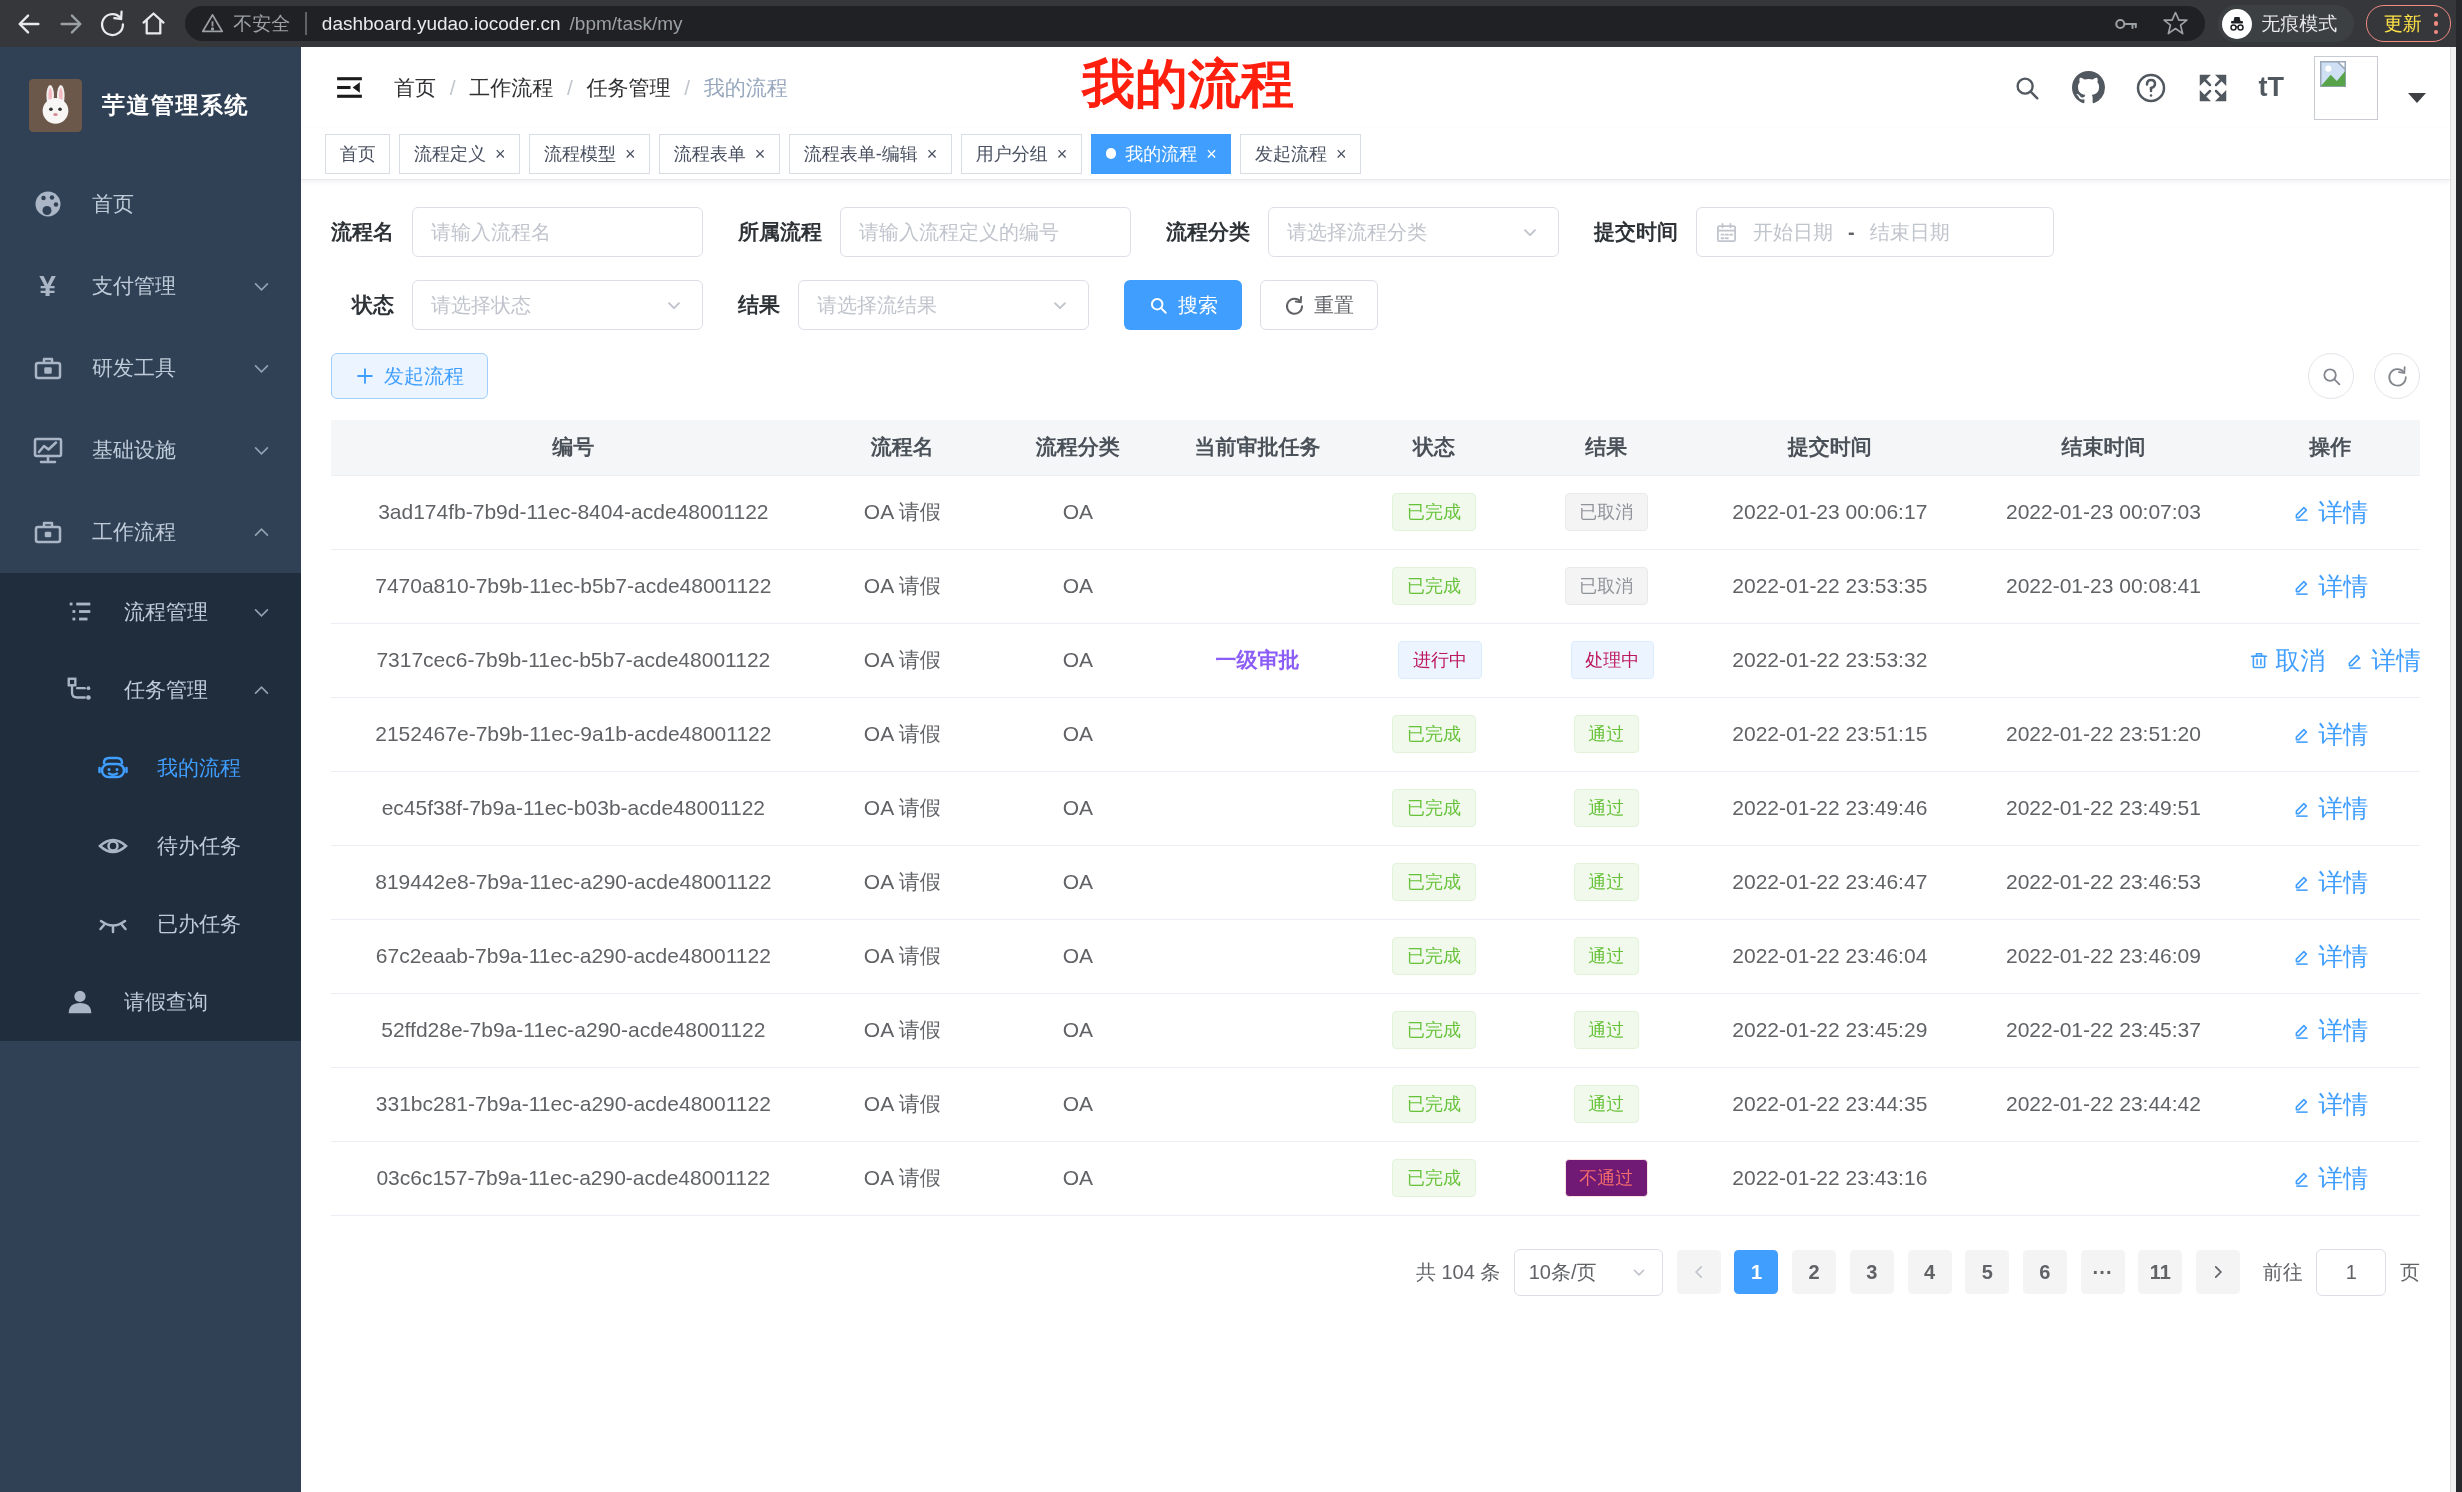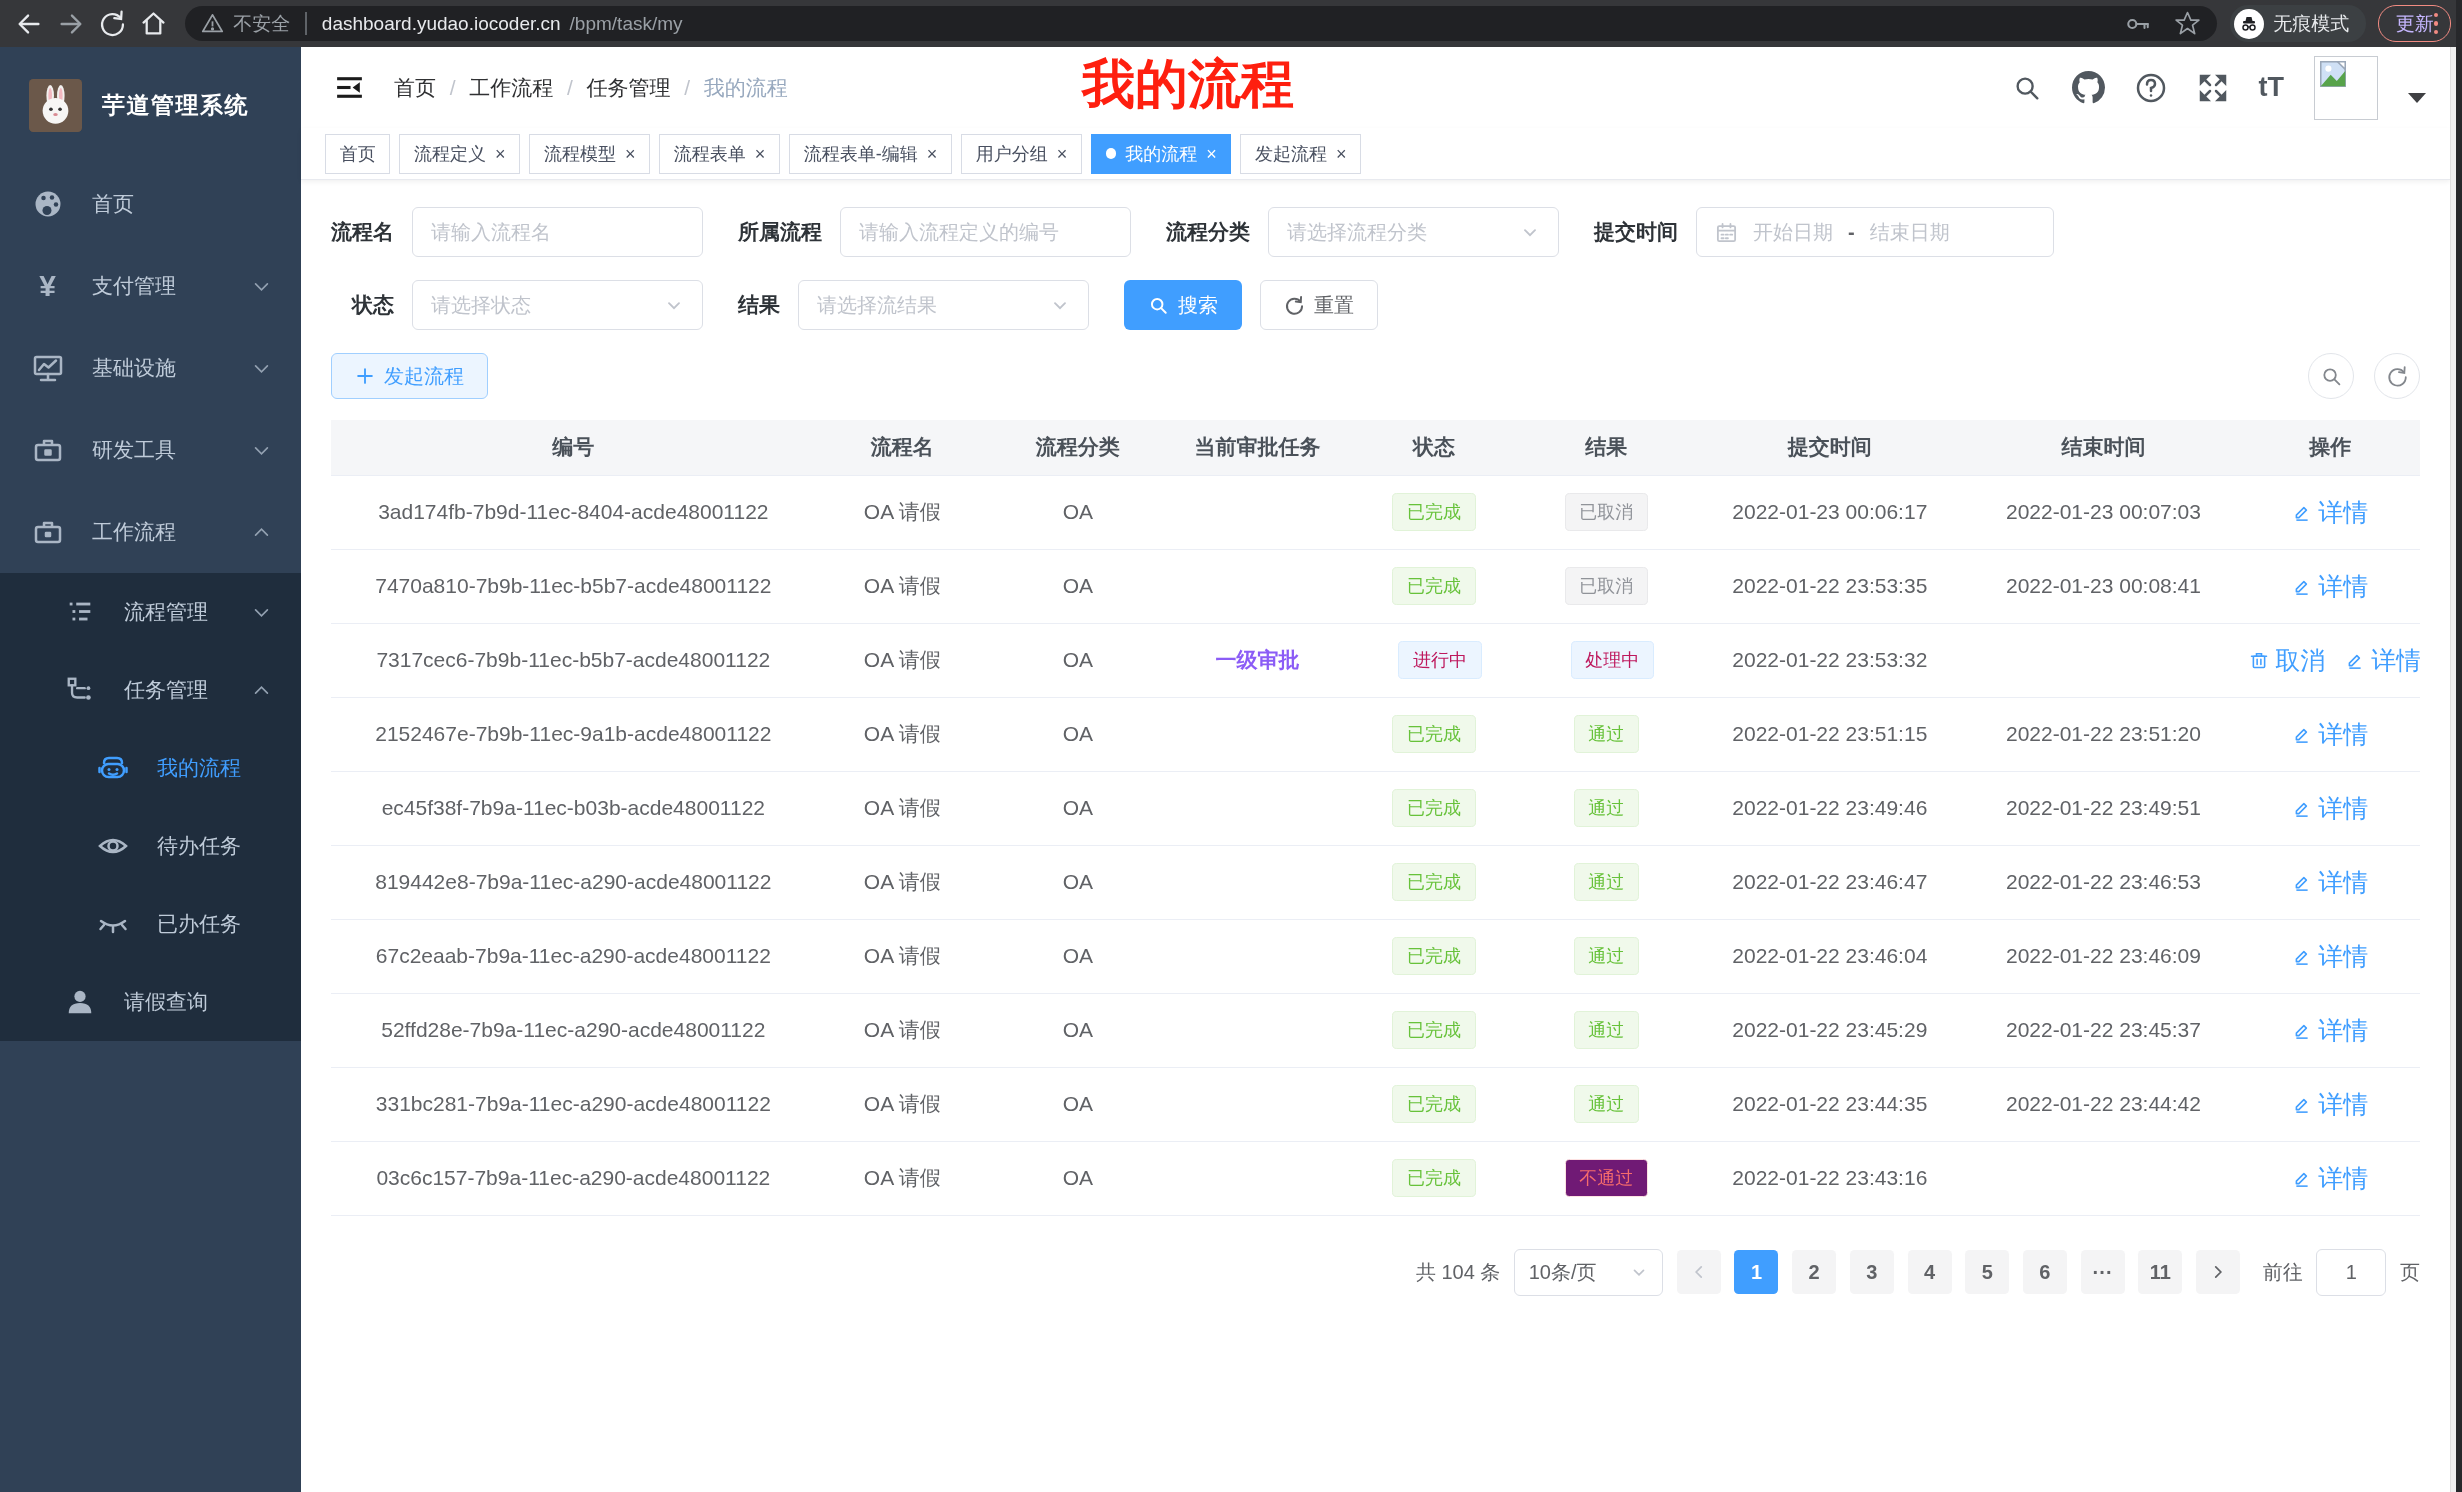--- a/index.html
+++ b/index.html
@@ -15,22 +15,22 @@
   .omnibox { flex:1; height:35px; background:#202124; border-radius:18px; display:flex; align-items:center;
              padding:0 16.7px; margin:0 7.6px; font-size:19px; color:#9aa0a6; gap:9px; }
   .omni-sep { width:1.5px; height:23px; background:#5f6368; margin:0 6px; }
   .omnibox .url { color:#e8eaed; }
   .omnibox .path { color:#9aa0a6; }
   .omni-spacer { flex:1; }
   .incog-chip { height:37px; background:#3c4043; border-radius:18px; display:flex; align-items:center;
                 gap:9px; padding:0 16.7px 0 4.6px; color:#e8eaed; font-size:19px; flex-shrink:0; margin-right:7.6px;}
   .incog-badge { width:30px; height:30px; background:#fff; border-radius:50%; display:flex;
                  align-items:center; justify-content:center; color:#202124; }
-  .update-pill { height:37px; border:1.5px solid #f28b82; border-radius:18px; color:#c4b5fd;
-                 display:flex; align-items:center; padding:0 12px 0 16.7px; font-size:19px; flex-shrink:0;}
+  .update-pill { height:37px; border:1.5px solid #f28b82; border-radius:18px; color:#fde047;
+                 display:flex; align-items:center; gap:12px; padding:0 12px 0 16.7px; font-size:19px; flex-shrink:0;}
   .kebab { display:flex; flex-direction:column; gap:3.8px; }
   .kebab i { width:4.6px; height:4.6px; border-radius:50%; background:#f28b82; }
 
   
   .app { display:flex; height:1446px; }
   .sidebar { width:301px; background:#304156; color:#bfcbd9; flex-shrink:0; font-size:21px; }
   .logo-row { height:116px; display:flex; align-items:center; gap:20px; padding:0 29px; }
   .logo-img { width:53px; height:53px; border-radius:4.6px; background:#5a4a3f; position:relative; overflow:hidden; flex-shrink:0;}
   .app-title { color:#fff; font-size:23px; font-weight:700; letter-spacing:1.5px; }
   .menu-item { height:82px; display:flex; align-items:center; padding:0 29px; gap:26px; cursor:pointer; }
@@ -244,44 +244,44 @@
         <span class="m-label">支付管理</span>
         <span class="chev">
           <svg width="21" height="21" viewBox="0 0 64 64" fill="none" stroke="currentColor" stroke-width="5" stroke-linecap="round">
               <polyline points="14 24 32 42 50 24"></polyline>
             </svg>
         </span>
       </div>
 
       <div class="menu-item">
         <span class="m-ico">
+          <svg width="32" height="32" viewBox="0 0 64 64" fill="none" stroke="currentColor" stroke-width="5" stroke-linejoin="round">
+              <rect x="8" y="22" width="48" height="30" rx="4"></rect>
+              <path d="M24 22 V14 H40 V22"></path>
+              <rect x="27" y="33" width="10" height="8" fill="currentColor"></rect>
+            </svg>
+        </span>
+        <span class="m-label">研发工具</span>
+        <span class="chev">
+          <svg width="21" height="21" viewBox="0 0 64 64" fill="none" stroke="currentColor" stroke-width="5" stroke-linecap="round">
+              <polyline points="14 24 32 42 50 24"></polyline>
+            </svg>
+        </span>
+      </div>
+
+      <div class="menu-item">
+        <span class="m-ico">
           <svg width="32" height="32" viewBox="0 0 64 64" fill="none" stroke="currentColor" stroke-width="5" stroke-linecap="round" stroke-linejoin="round">
               <rect x="6" y="10" width="52" height="34" rx="3"></rect>
               <polyline points="14 36 24 24 33 31 48 17"></polyline>
               <line x1="32" y1="44" x2="32" y2="54"></line>
               <line x1="18" y1="56" x2="46" y2="56"></line>
             </svg>
         </span>
         <span class="m-label">基础设施</span>
-        <span class="chev">
-          <svg width="21" height="21" viewBox="0 0 64 64" fill="none" stroke="currentColor" stroke-width="5" stroke-linecap="round">
-              <polyline points="14 24 32 42 50 24"></polyline>
-            </svg>
-        </span>
-      </div>
-
-      <div class="menu-item">
-        <span class="m-ico">
-          <svg width="32" height="32" viewBox="0 0 64 64" fill="none" stroke="currentColor" stroke-width="5" stroke-linejoin="round">
-              <rect x="8" y="22" width="48" height="30" rx="4"></rect>
-              <path d="M24 22 V14 H40 V22"></path>
-              <rect x="27" y="33" width="10" height="8" fill="currentColor"></rect>
-            </svg>
-        </span>
-        <span class="m-label">研发工具</span>
         <span class="chev">
           <svg width="21" height="21" viewBox="0 0 64 64" fill="none" stroke="currentColor" stroke-width="5" stroke-linecap="round">
               <polyline points="14 24 32 42 50 24"></polyline>
             </svg>
         </span>
       </div>
 
       <div class="menu-item">
         <span class="m-ico">
           <svg width="32" height="32" viewBox="0 0 64 64" fill="none" stroke="currentColor" stroke-width="5" stroke-linejoin="round">

